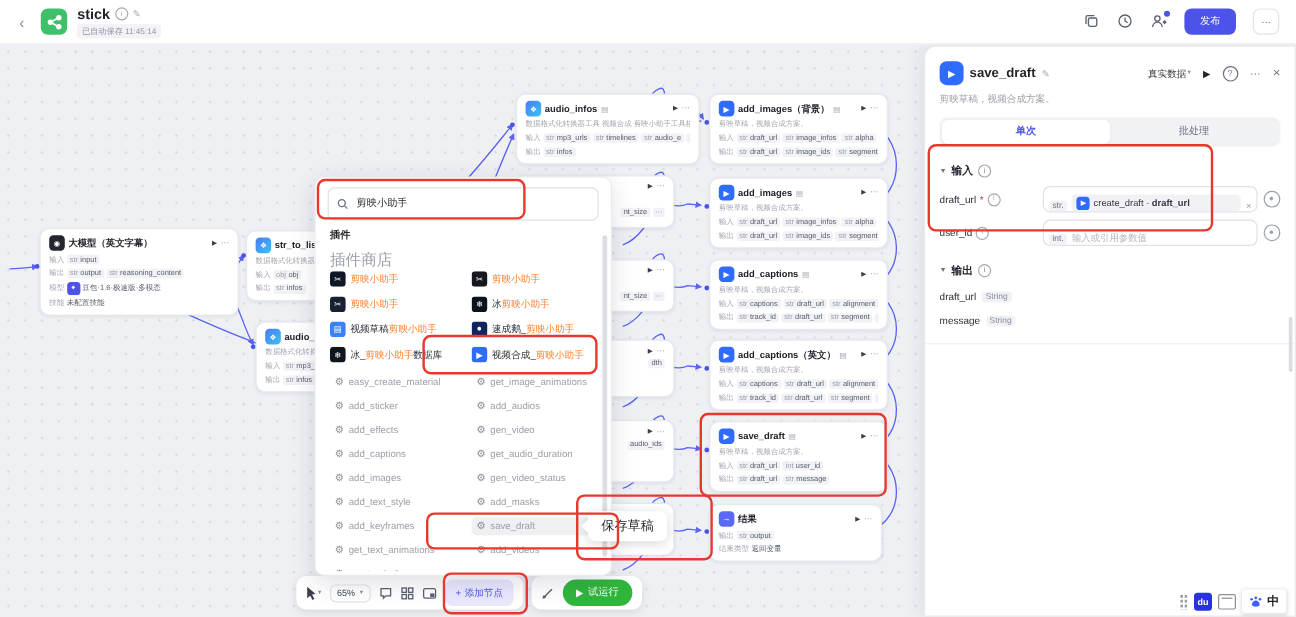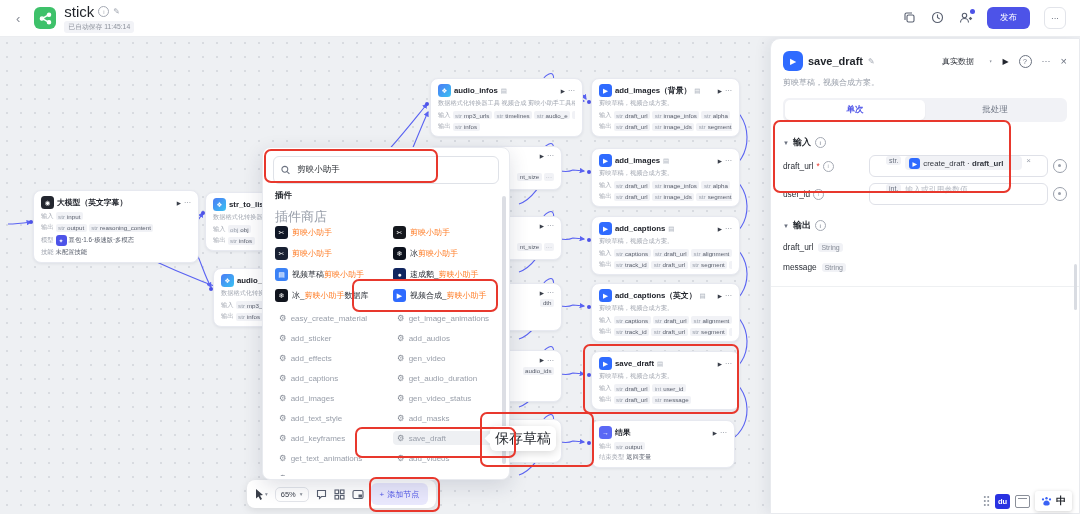--- a/index.html
+++ b/index.html
@@ -6,21 +6,21 @@
     font-family:"Liberation Sans","DejaVu Sans",sans-serif;background:#eef0f3;}
   #app{position:relative;width:1080px;height:514px;}
   
   #topbar{position:absolute;left:0;top:0;width:1080px;height:36px;background:#fff;
     border-bottom:1px solid #ebedf0;display:flex;align-items:center;z-index:50;}
   .tb-back{margin-left:16px;color:#8a8f99;font-size:13px;cursor:pointer;}
   .tb-appicon{width:22px;height:22px;border-radius:6px;background:#3ec16a;margin-left:14px;
     display:flex;align-items:center;justify-content:center;}
   .tb-titlewrap{margin-left:8px;display:flex;flex-direction:column;justify-content:center;}
   .tb-titlerow{display:flex;align-items:center;gap:4px;}
-  .tb-title{font-size:15px;font-weight:normal;color:#1f2329;}
+  .tb-title{font-size:12px;font-weight:bold;color:#1f2329;}
   .ci{width:9px;height:9px;border:1px solid #a4a9b3;border-radius:50%;color:#a4a9b3;
     font-size:6px;display:inline-flex;align-items:center;justify-content:center;line-height:1;}
   .tb-edit{color:#a4a9b3;font-size:8px;}
   .tb-badge{margin-top:1px;background:#f2f3f7;color:#8d929c;font-size:6.8px;border-radius:3px;
     padding:1px 4px;width:fit-content;}
   .tb-right{margin-left:auto;display:flex;align-items:center;gap:14px;margin-right:14px;}
   .tb-ic{position:relative;width:14px;height:14px;color:#596070;}
   .tb-dot{position:absolute;right:-2px;top:-2px;width:5px;height:5px;border-radius:50%;background:#4d53e8;}
   .tb-publish{background:#4d53e8;color:#fff;font-size:8.5px;border:none;border-radius:6px;
     padding:5px 13px;cursor:pointer;}
@@ -71,21 +71,21 @@
   #toolgrid{position:absolute;left:12px;top:160px;right:8px;display:grid;
     grid-template-columns:118px 108px;grid-auto-rows:20px;align-items:center;overflow:hidden;height:168px;}
   .titem{display:flex;align-items:center;gap:4px;font-size:8px;color:#9aa0ab;cursor:pointer;
     white-space:nowrap;overflow:hidden;padding:2px 4px;border-radius:4px;}
   .titem .gear{color:#878d98;font-size:8.5px;}
   .titem.sel{background:#eef0f3;}
   #popscroll{position:absolute;right:3px;top:48px;width:4px;height:268px;background:#dcdee4;border-radius:2px;}
   
   #tooltip{position:absolute;left:490px;top:390px;width:66px;height:25px;background:#fff;border-radius:6px;
     box-shadow:0 2px 10px rgba(0,0,0,.16);display:flex;align-items:center;justify-content:center;
-    font-size:14px;color:#1f2329;z-index:35;}
+    font-size:11px;color:#1f2329;z-index:35;}
   #tooltip:before{content:"";position:absolute;left:-4px;top:9px;width:7px;height:7px;background:#fff;
     transform:rotate(45deg);}
   
   .redbox{position:absolute;border:2px solid #e8382d;border-radius:7px;z-index:40;pointer-events:none;}
   
   .pill{position:absolute;background:#fff;border-radius:8px;box-shadow:0 2px 8px rgba(0,0,0,.10);
     display:flex;align-items:center;gap:7px;padding:0 8px;height:28px;z-index:15;}
   .zoombox{border:1px solid #e3e5ea;border-radius:5px;font-size:7.5px;color:#3a3f4a;
     padding:2px 5px;display:flex;gap:4px;align-items:center;cursor:pointer;}
   .tico{color:#596070;display:flex;align-items:center;cursor:pointer;}
@@ -97,40 +97,40 @@
   
   #panel{position:absolute;right:0;top:38px;width:310px;height:476px;background:#fff;
     border:1px solid #e8eaee;border-radius:10px 0 0 0;box-shadow:-4px 0 14px rgba(20,30,60,.07);
     z-index:25;padding:12px 12px 0 12px;box-sizing:border-box;}
   .ph-row{display:flex;align-items:center;gap:5px;}
   .ph-ico{width:20px;height:20px;border-radius:6px;background:#2f6bff;color:#fff;font-size:8px;
     display:flex;align-items:center;justify-content:center;}
   .ph-title{font-size:11px;font-weight:bold;color:#1f2329;}
   .ph-edit{color:#a4a9b3;font-size:8px;}
   .ph-right{margin-left:auto;display:flex;align-items:center;gap:10px;}
-  .ph-mode{font-size:8px;color:#33373f;display:flex;gap:15px;align-items:center;cursor:pointer;font-family:Liberation Mono, monospace;}
+  .ph-mode{font-size:8px;color:#33373f;display:flex;gap:1px;align-items:center;cursor:pointer;}
   .ph-play{font-size:8px;color:#23262f;cursor:pointer;}
   .ph-help{width:11px;height:11px;border:1px solid #6b7280;border-radius:50%;font-size:7px;
     color:#6b7280;display:flex;align-items:center;justify-content:center;cursor:pointer;}
   .ph-more{color:#6b7280;font-size:9px;cursor:pointer;}
   .ph-close{color:#6b7280;font-size:11px;cursor:pointer;}
   .ph-desc{font-size:8px;color:#9aa0ab;margin:6px 0 10px 0;}
   #tabs{background:#f1f2f6;border-radius:6px;height:24px;display:flex;padding:2px;box-sizing:border-box;}
   .tab{flex:1;display:flex;align-items:center;justify-content:center;font-size:8.5px;color:#6b7280;
     border-radius:5px;cursor:pointer;}
   .tab.active{background:#fff;color:#4d53e8;font-weight:bold;box-shadow:0 1px 2px rgba(0,0,0,.06);}
   .sec-h{display:flex;align-items:center;gap:4px;margin-top:14px;font-size:9px;font-weight:bold;color:#1f2329;}
   .chev{font-size:6px;color:#6b7280;}
   .cols{display:flex;font-size:7.3px;color:#9aa0ab;margin:8px 0 4px 0;}
   .cols .c1{width:86px;}
   .inrow{display:flex;align-items:center;margin-top:6px;}
   .inname{width:86px;font-size:8.3px;color:#2a2e36;display:flex;align-items:center;gap:3px;}
   .req{color:#e8382d;}
   .valbox{flex:1;height:22px;border:1px solid #dfe1e8;border-radius:6px;display:flex;
-    align-items:flex-start;gap:4px;padding:0 16px;box-sizing:border-box;min-width:0;}
+    align-items:flex-end;gap:4px;padding:0 4px;box-sizing:border-box;min-width:0;}
   .typechip{background:#f1f2f6;border-radius:3px;font-size:7px;color:#6b7280;padding:1px 3px;flex:none;}
   .refchip{background:#f1f2f6;border-radius:4px;display:flex;align-items:center;gap:3px;
     font-size:7.8px;color:#33373f;padding:1.5px 4px;flex:1;min-width:0;overflow:hidden;white-space:nowrap;}
   .refico{width:11px;height:11px;border-radius:3px;background:#2f6bff;color:#fff;font-size:6px;
     display:flex;align-items:center;justify-content:center;flex:none;}
   .refx{margin-left:auto;color:#9aa0ab;font-size:8px;flex:none;cursor:pointer;}
   .phold{font-size:7.8px;color:#b4b9c2;}
   .fx{width:12px;height:12px;border:1px solid #9aa0ab;border-radius:50%;margin-left:5px;flex:none;
     position:relative;cursor:pointer;}
   .fx:after{content:"";position:absolute;left:3.5px;top:3.5px;width:3px;height:3px;border-radius:50%;background:#9aa0ab;}
@@ -662,20 +662,33 @@
         <svg width="12" height="11" viewBox="0 0 12 11" fill="none" stroke="#596070" stroke-width="1.1">
         <rect x="1" y="1.5" width="10" height="8" rx="1.5"></rect>
             <rect x="6.5" y="5.5" width="3.5" height="3" fill="#596070" stroke="none"></rect>
           </svg>
         </span>
       <button id="addnode">
         <span>+</span>
         <span>添加节点</span>
       </button>
     </div>
+    <div class="pill" style="left:443px;top:444px;">
+      <span class="tico">
+        <svg width="11" height="11" viewBox="0 0 11 11" fill="none" stroke="#596070" stroke-width="1.2">
+        <path d="M2 9l5-5M7 4l2-2M1.8 9.2l1.4-.3.3-1.4-1.4.3z"></path>
+          </svg>
+        </span>
+      <button id="runbtn">
+        <svg width="6" height="7" viewBox="0 0 6 7" fill="#fff">
+            <path d="M0 0l6 3.5L0 7z"></path>
+          </svg>
+        <span>试运行</span>
+      </button>
+    </div>
 
     <div id="ime">
       <span class="ime-handle"></span>
       <span class="ime-du">du</span>
       <span class="ime-kb"></span>
       <span class="ime-box">
         <svg width="11" height="11" viewBox="0 0 11 11" fill="#3a62f5">
           <circle cx="2" cy="3.4" r="1.1"></circle>
             <circle cx="5.5" cy="2.2" r="1.2"></circle>
             <circle cx="9" cy="3.4" r="1.1"></circle>

